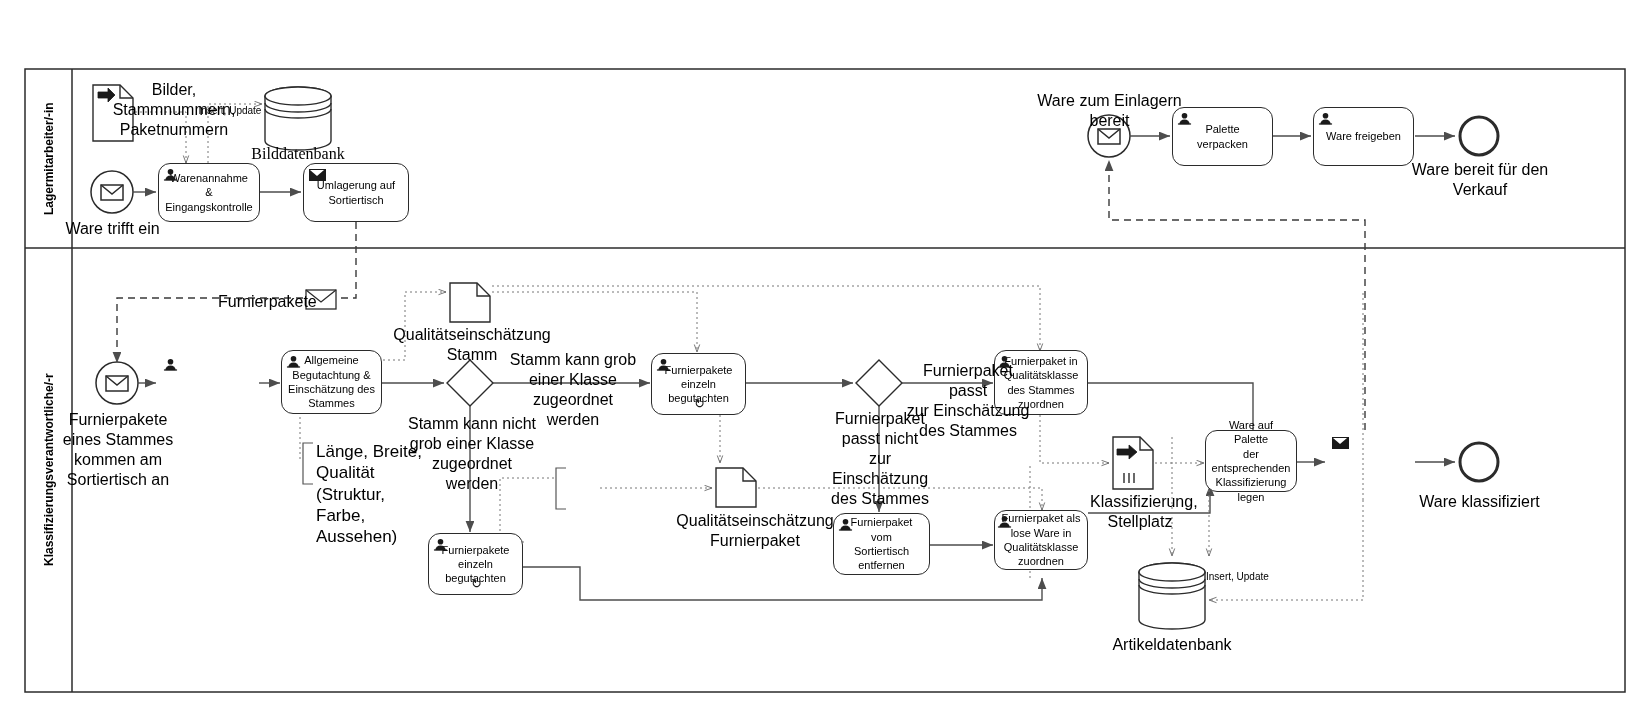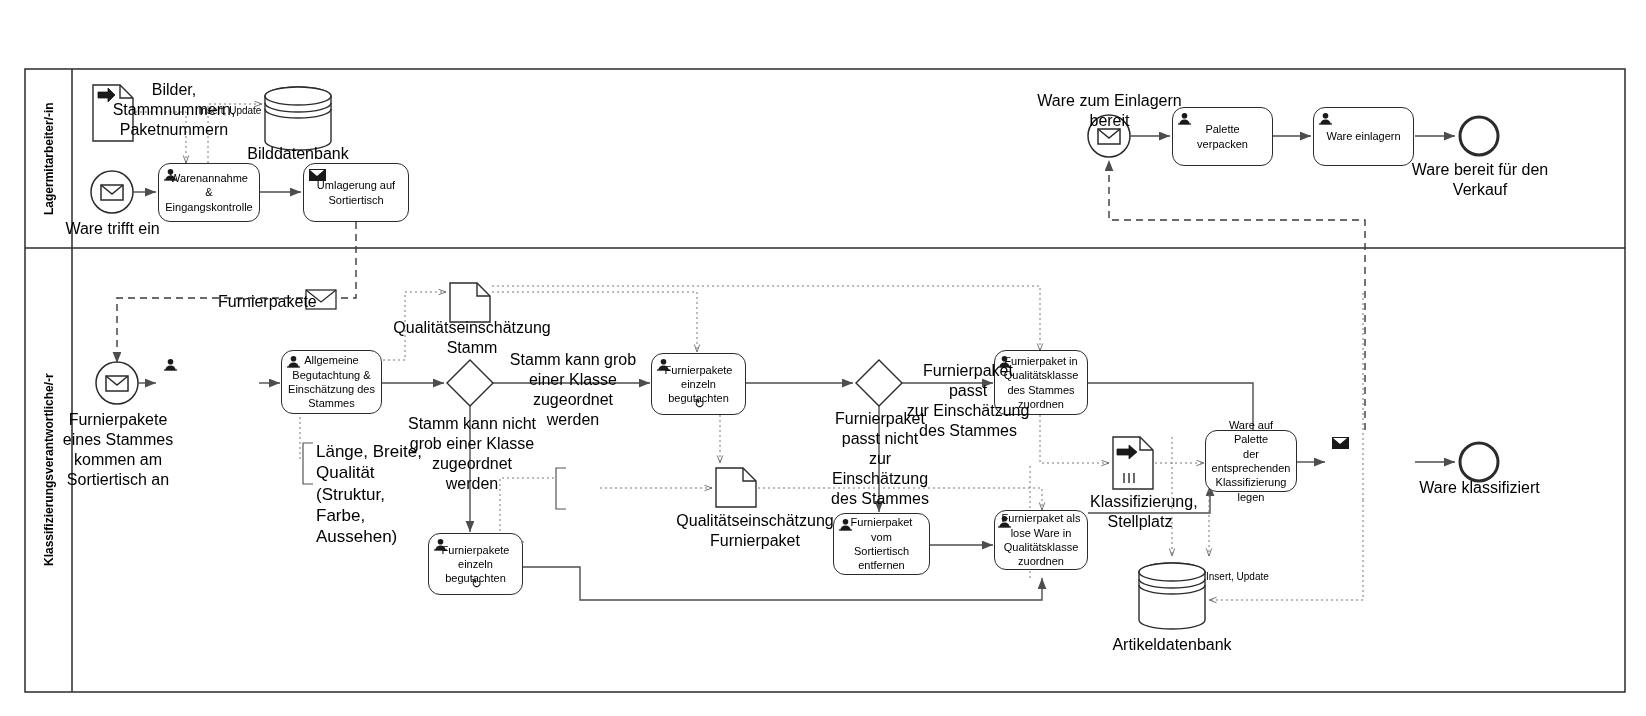--- a/index.html
+++ b/index.html
@@ -237,21 +237,21 @@
 Sortiertisch</div>
   <div class="icon-msg" style="left:309px;top:169px;"></div>
 
   <div class="task" style="left:1172px;top:107px;width:101px;height:59px;">Palette verpacken</div>
   <svg class="icon-person" style="left:1177px;top:111px;" viewBox="0 0 16 16">
     <circle cx="8" cy="5" r="3" fill="#1a1a1a"></circle>
       <path d="M2.5,14 a5.5,5 0 0 1 11,0 z" fill="#1a1a1a"></path>
     <rect x="1" y="13.2" width="14" height="1.3" fill="#1a1a1a"></rect>
   </svg>
 
-  <div class="task" style="left:1313px;top:107px;width:101px;height:59px;">Ware einlagern</div>
+  <div class="task" style="left:1313px;top:107px;width:101px;height:59px;">Ware freigeben</div>
   <svg class="icon-person" style="left:1318px;top:111px;" viewBox="0 0 16 16">
     <circle cx="8" cy="5" r="3" fill="#1a1a1a"></circle>
       <path d="M2.5,14 a5.5,5 0 0 1 11,0 z" fill="#1a1a1a"></path>
     <rect x="1" y="13.2" width="14" height="1.3" fill="#1a1a1a"></rect>
   </svg>
 
   <svg class="icon-person" style="left:163px;top:357px;" viewBox="0 0 16 16">
     <circle cx="8" cy="5" r="3" fill="#1a1a1a"></circle>
       <path d="M2.5,14 a5.5,5 0 0 1 11,0 z" fill="#1a1a1a"></path>
     <rect x="1" y="13.2" width="14" height="1.3" fill="#1a1a1a"></rect>
@@ -319,27 +319,27 @@
 
   <div class="icon-msg" style="left:1332px;top:437px;"></div>
 
   <div class="evlabel" style="left:60px;top:219px;width:105px;">Ware trifft ein</div>
   <div class="evlabel" style="left:1032px;top:91px;width:155px;">Ware zum Einlagern bereit</div>
   <div class="evlabel" style="left:1400px;top:160px;width:160px;">Ware bereit für den Verkauf</div>
   <div class="evlabel" style="left:62px;top:410px;width:112px;">Furnierpakete
 eines Stammes
 kommen am
 Sortiertisch an</div>
-  <div class="evlabel" style="left:1412px;top:478px;width:135px;">Ware klassifiziert</div>
+  <div class="evlabel" style="left:1412px;top:492px;width:135px;">Ware klassifiziert</div>
 
   <div class="evlabel" style="left:104px;top:80px;width:140px;">Bilder,
 Stammnummern,
 Paketnummern</div>
-  <div class="evlabel" style="left:238px;top:144px;width:120px;">Bilddatenbank</div>
-  <div class="evlabel" style="left:382px;top:318px;width:180px;">Qualitätseinschätzung Stamm</div>
+  <div class="evlabel" style="left:238px;top:144px;width:120px;font-family:Liberation Serif, serif;">Bilddatenbank</div>
+  <div class="evlabel" style="left:382px;top:325px;width:180px;">Qualitätseinschätzung Stamm</div>
   <div class="evlabel" style="left:650px;top:511px;width:210px;">Qualitätseinschätzung Furnierpaket</div>
   <div class="evlabel" style="left:1090px;top:492px;width:100px;">Klassifizierung,
 Stellplatz</div>
   <div class="evlabel" style="left:1112px;top:635px;width:120px;">Artikeldatenbank</div>
 
   <div class="lbl left" style="left:316px;top:441px;width:110px;text-align:left;">Länge, Breite,
 Qualität (Struktur,
 Farbe, Aussehen)</div>
 
   <div class="evlabel" style="left:190px;top:105px;width:80px;font-size:10px;">Insert, Update</div>

